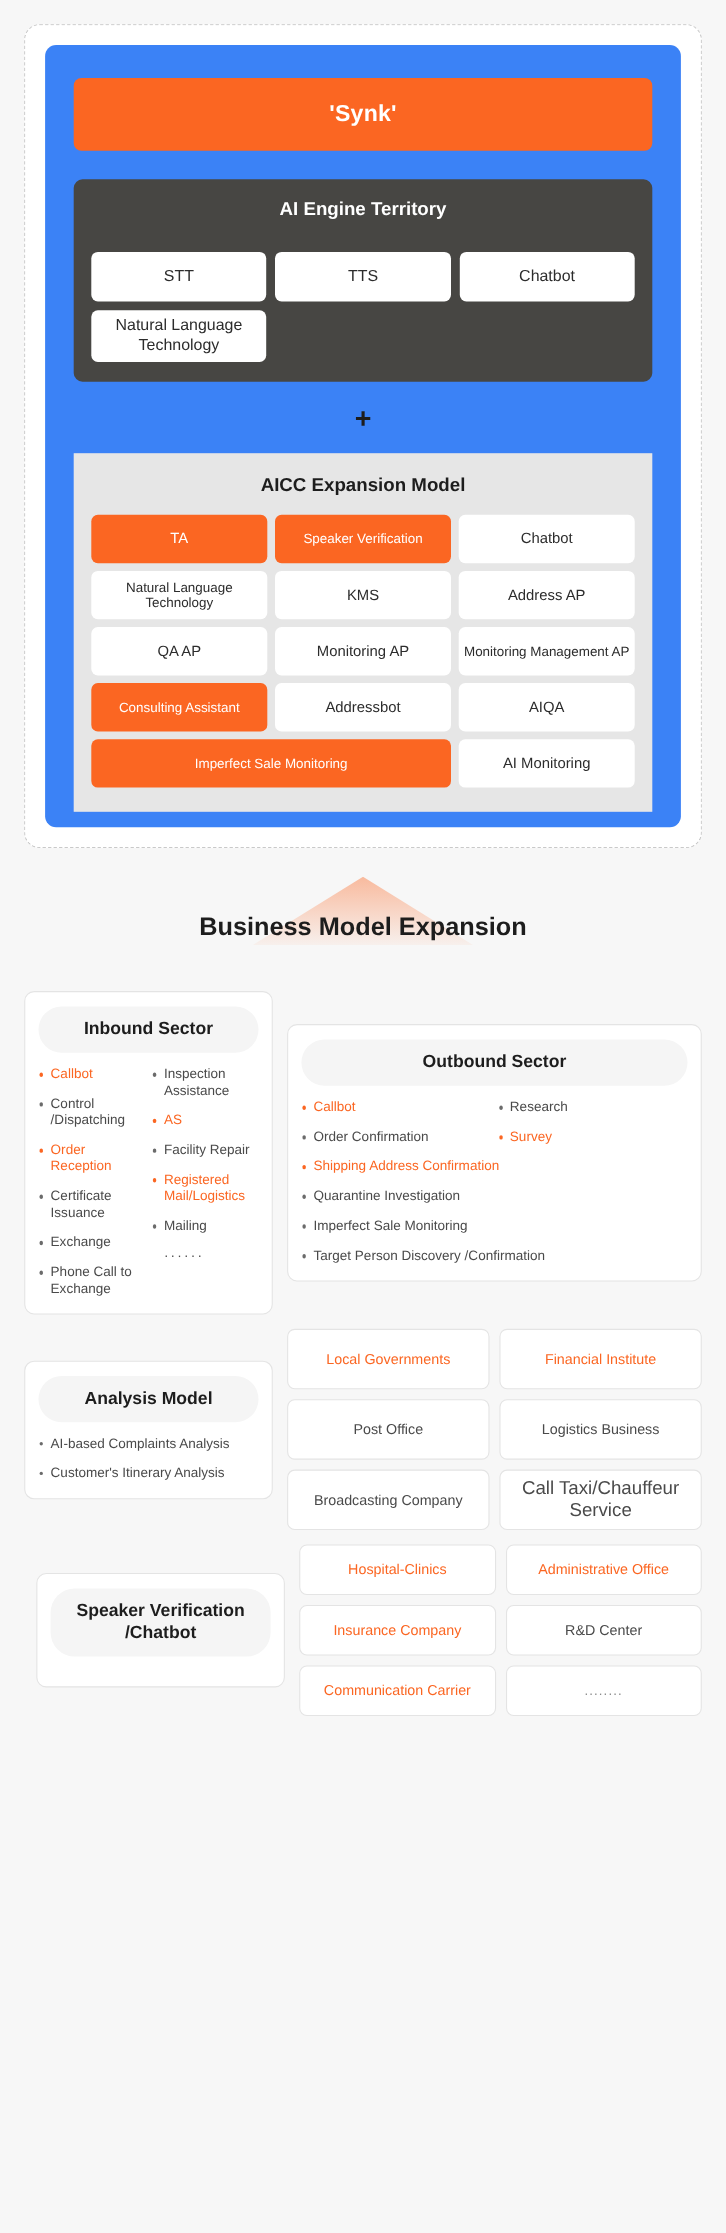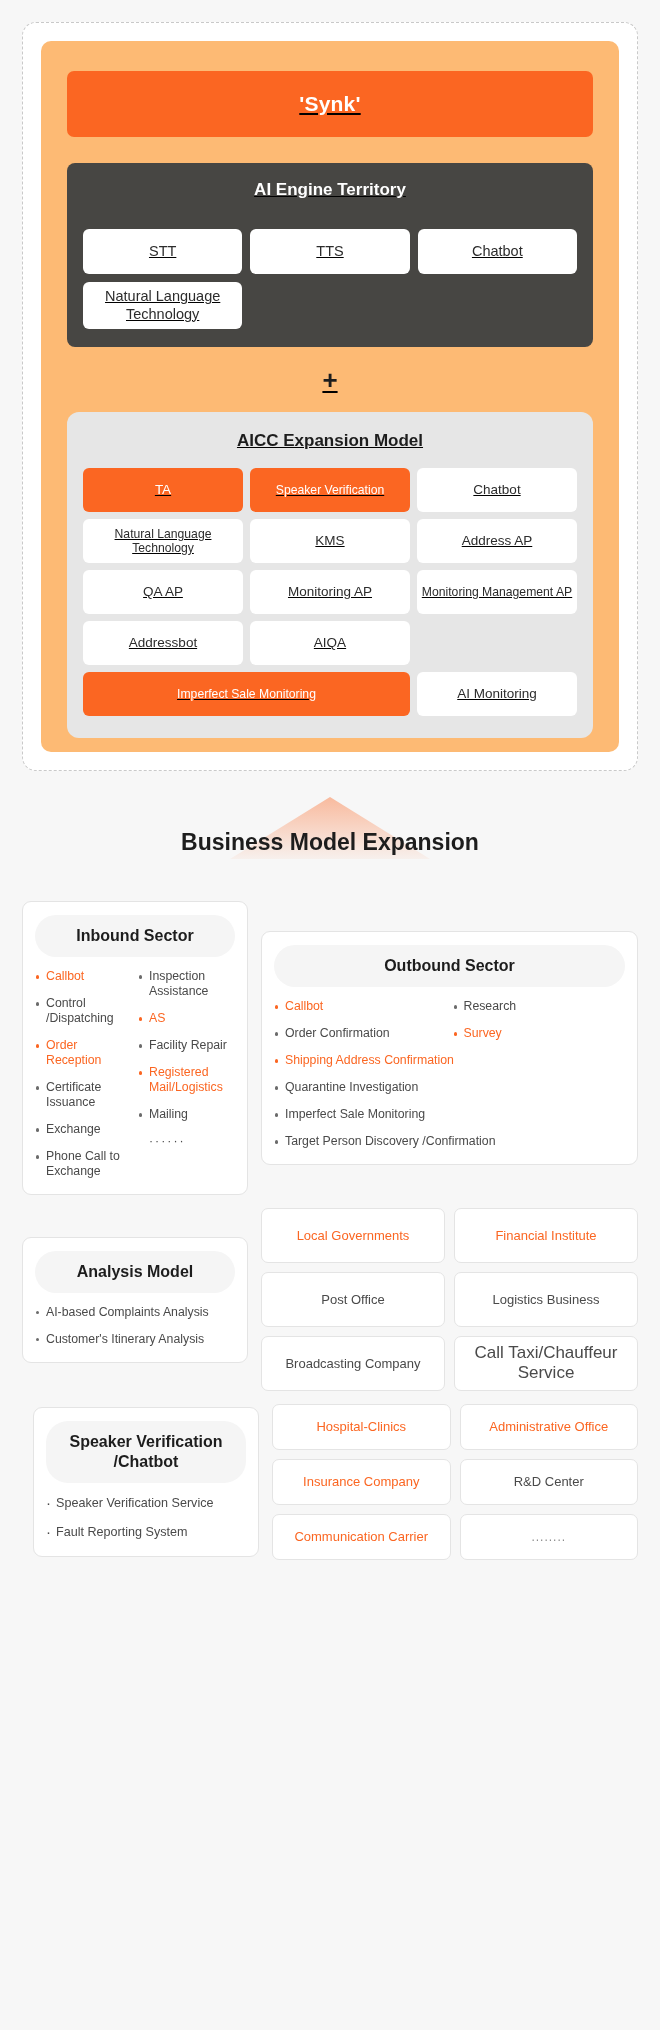--- a/index.html
+++ b/index.html
@@ -13,24 +13,23 @@
 
   
   .dashed-wrap {
     margin: 22px 22px 0 22px;
     border: 1px dashed #c9c9c9;
     border-radius: 14px;
     padding: 18px;
     background: #fff;
   }
   .inner-card {
-    background: #fdba74;
+    background: #3b82f6;
     border-radius: 10px;
     padding: 8px 4px 14px 4px;
-    text-decoration: underline;
   }
 
   .synk-banner {
     background: #fb6622;
     border-radius: 7px;
     color: #fff;
     font-size: 21px;
     font-weight: bold;
     text-align: center;
     padding: 21px 0;
@@ -76,21 +75,21 @@
     font-size: 26px;
     font-weight: bold;
     color: #1d1d1d;
     line-height: 1;
     padding: 20px 0 19px 0;
   }
 
   
   .aicc {
     background: #e6e6e6;
-    border-radius: 12px;
+    border-radius: 0;
     margin: 0 22px;
     padding: 19px 16px 22px 16px;
   }
   .aicc-title {
     font-size: 17px;
     font-weight: bold;
     color: #1d1d1d;
     text-align: center;
     margin-bottom: 17px;
   }
@@ -276,20 +275,21 @@
       <div class="aicc-grid" id="aicc-grid">
           <div class="aicc-cell hl">TA</div>
           <div class="aicc-cell hl small">Speaker Verification</div>
           <div class="aicc-cell">Chatbot</div>
           <div class="aicc-cell small">Natural Language Technology</div>
           <div class="aicc-cell">KMS</div>
           <div class="aicc-cell">Address AP</div>
           <div class="aicc-cell">QA AP</div>
           <div class="aicc-cell">Monitoring AP</div>
           <div class="aicc-cell small">Monitoring Management AP</div>
+          <div class="aicc-cell hl small">Consulting Assistant</div>
           <div class="aicc-cell">Addressbot</div>
           <div class="aicc-cell">AIQA</div>
           <div class="aicc-cell hl small span2">Imperfect Sale Monitoring</div>
           <div class="aicc-cell">AI Monitoring</div>
         </div>
     </div>
 
   </div>
 </div>
 
@@ -366,24 +366,20 @@
         <div class="tag">Post Office</div>
         <div class="tag">Logistics Business</div>
         <div class="tag">Broadcasting Company</div>
         <div class="tag tiny">Call Taxi/Chauffeur Service</div>
       </div>
   </div>
 
   <div class="row">
     <div class="panel sv-panel">
       <div class="panel-head">Speaker Verification /Chatbot</div>
-      <ul class="plain" id="sv-list">
-          <li>Speaker Verification Service</li>
-          <li>Fault Reporting System</li>
-        </ul>
     </div>
     <div class="tag-grid" id="ind-bottom">
         <div class="tag o">Hospital-Clinics</div>
         <div class="tag o">Administrative Office</div>
         <div class="tag o">Insurance Company</div>
         <div class="tag">R&amp;D Center</div>
         <div class="tag o">Communication Carrier</div>
         <div class="tag dots">........</div>
       </div>
   </div>

